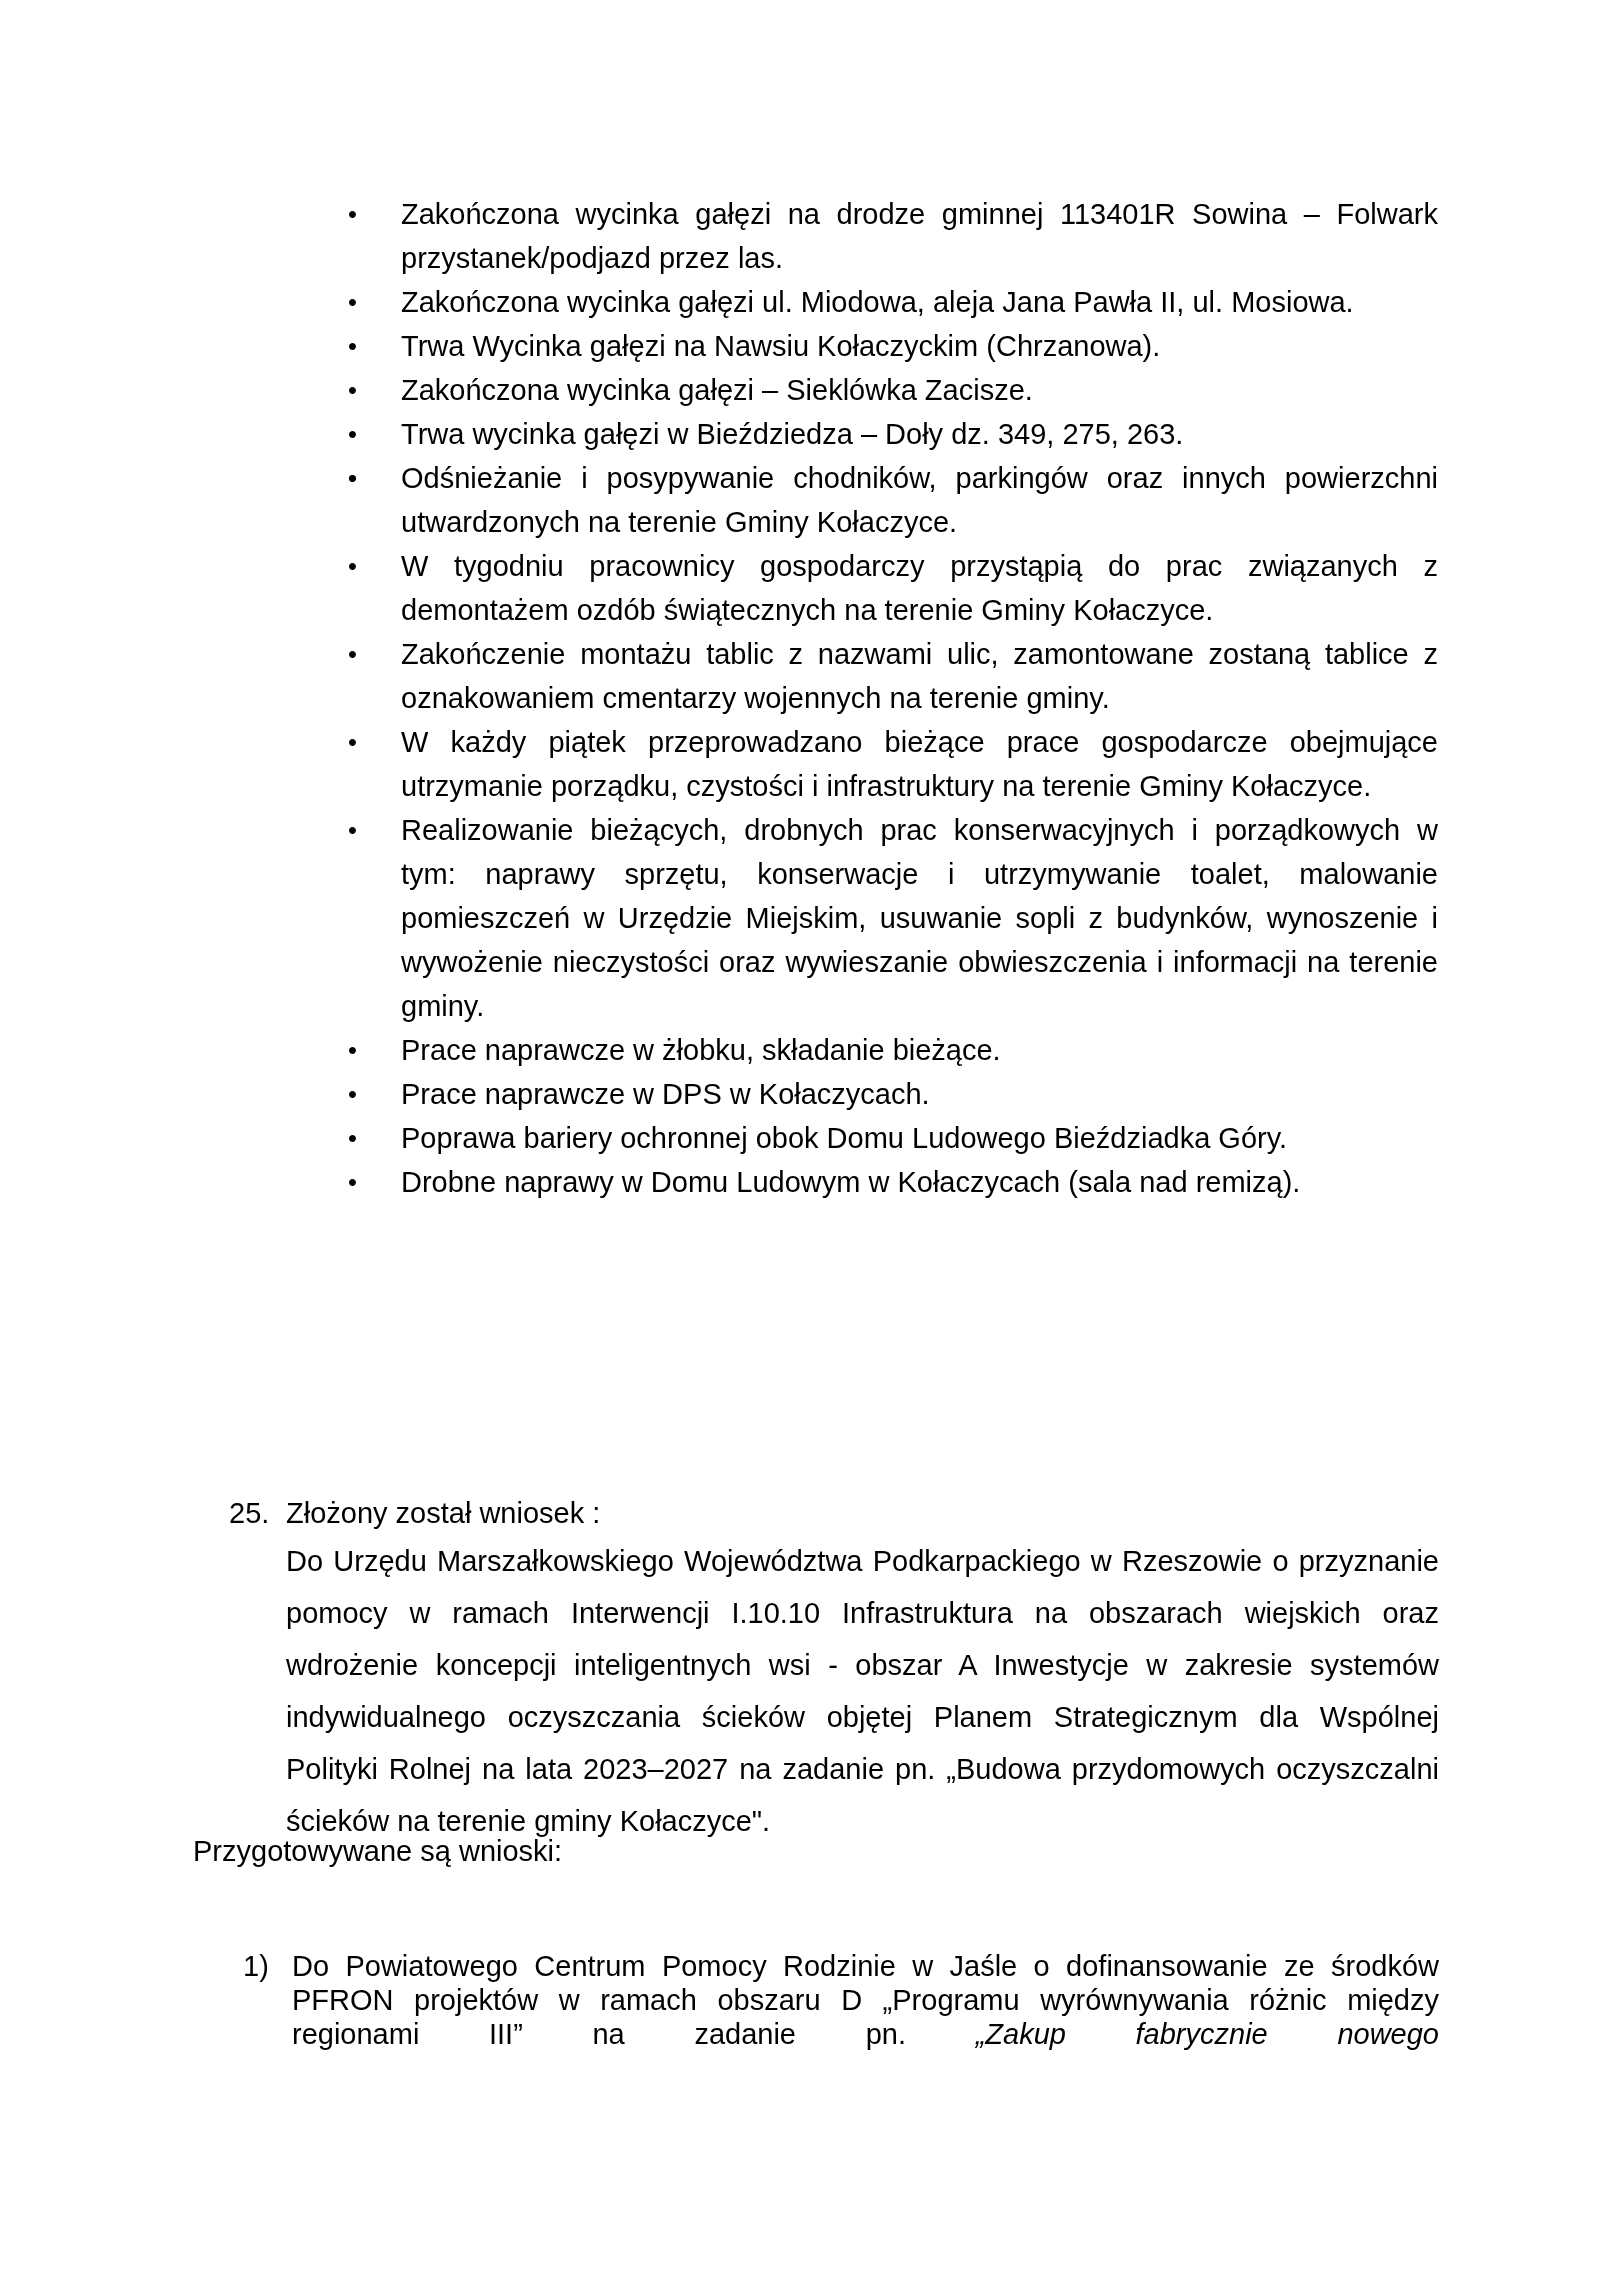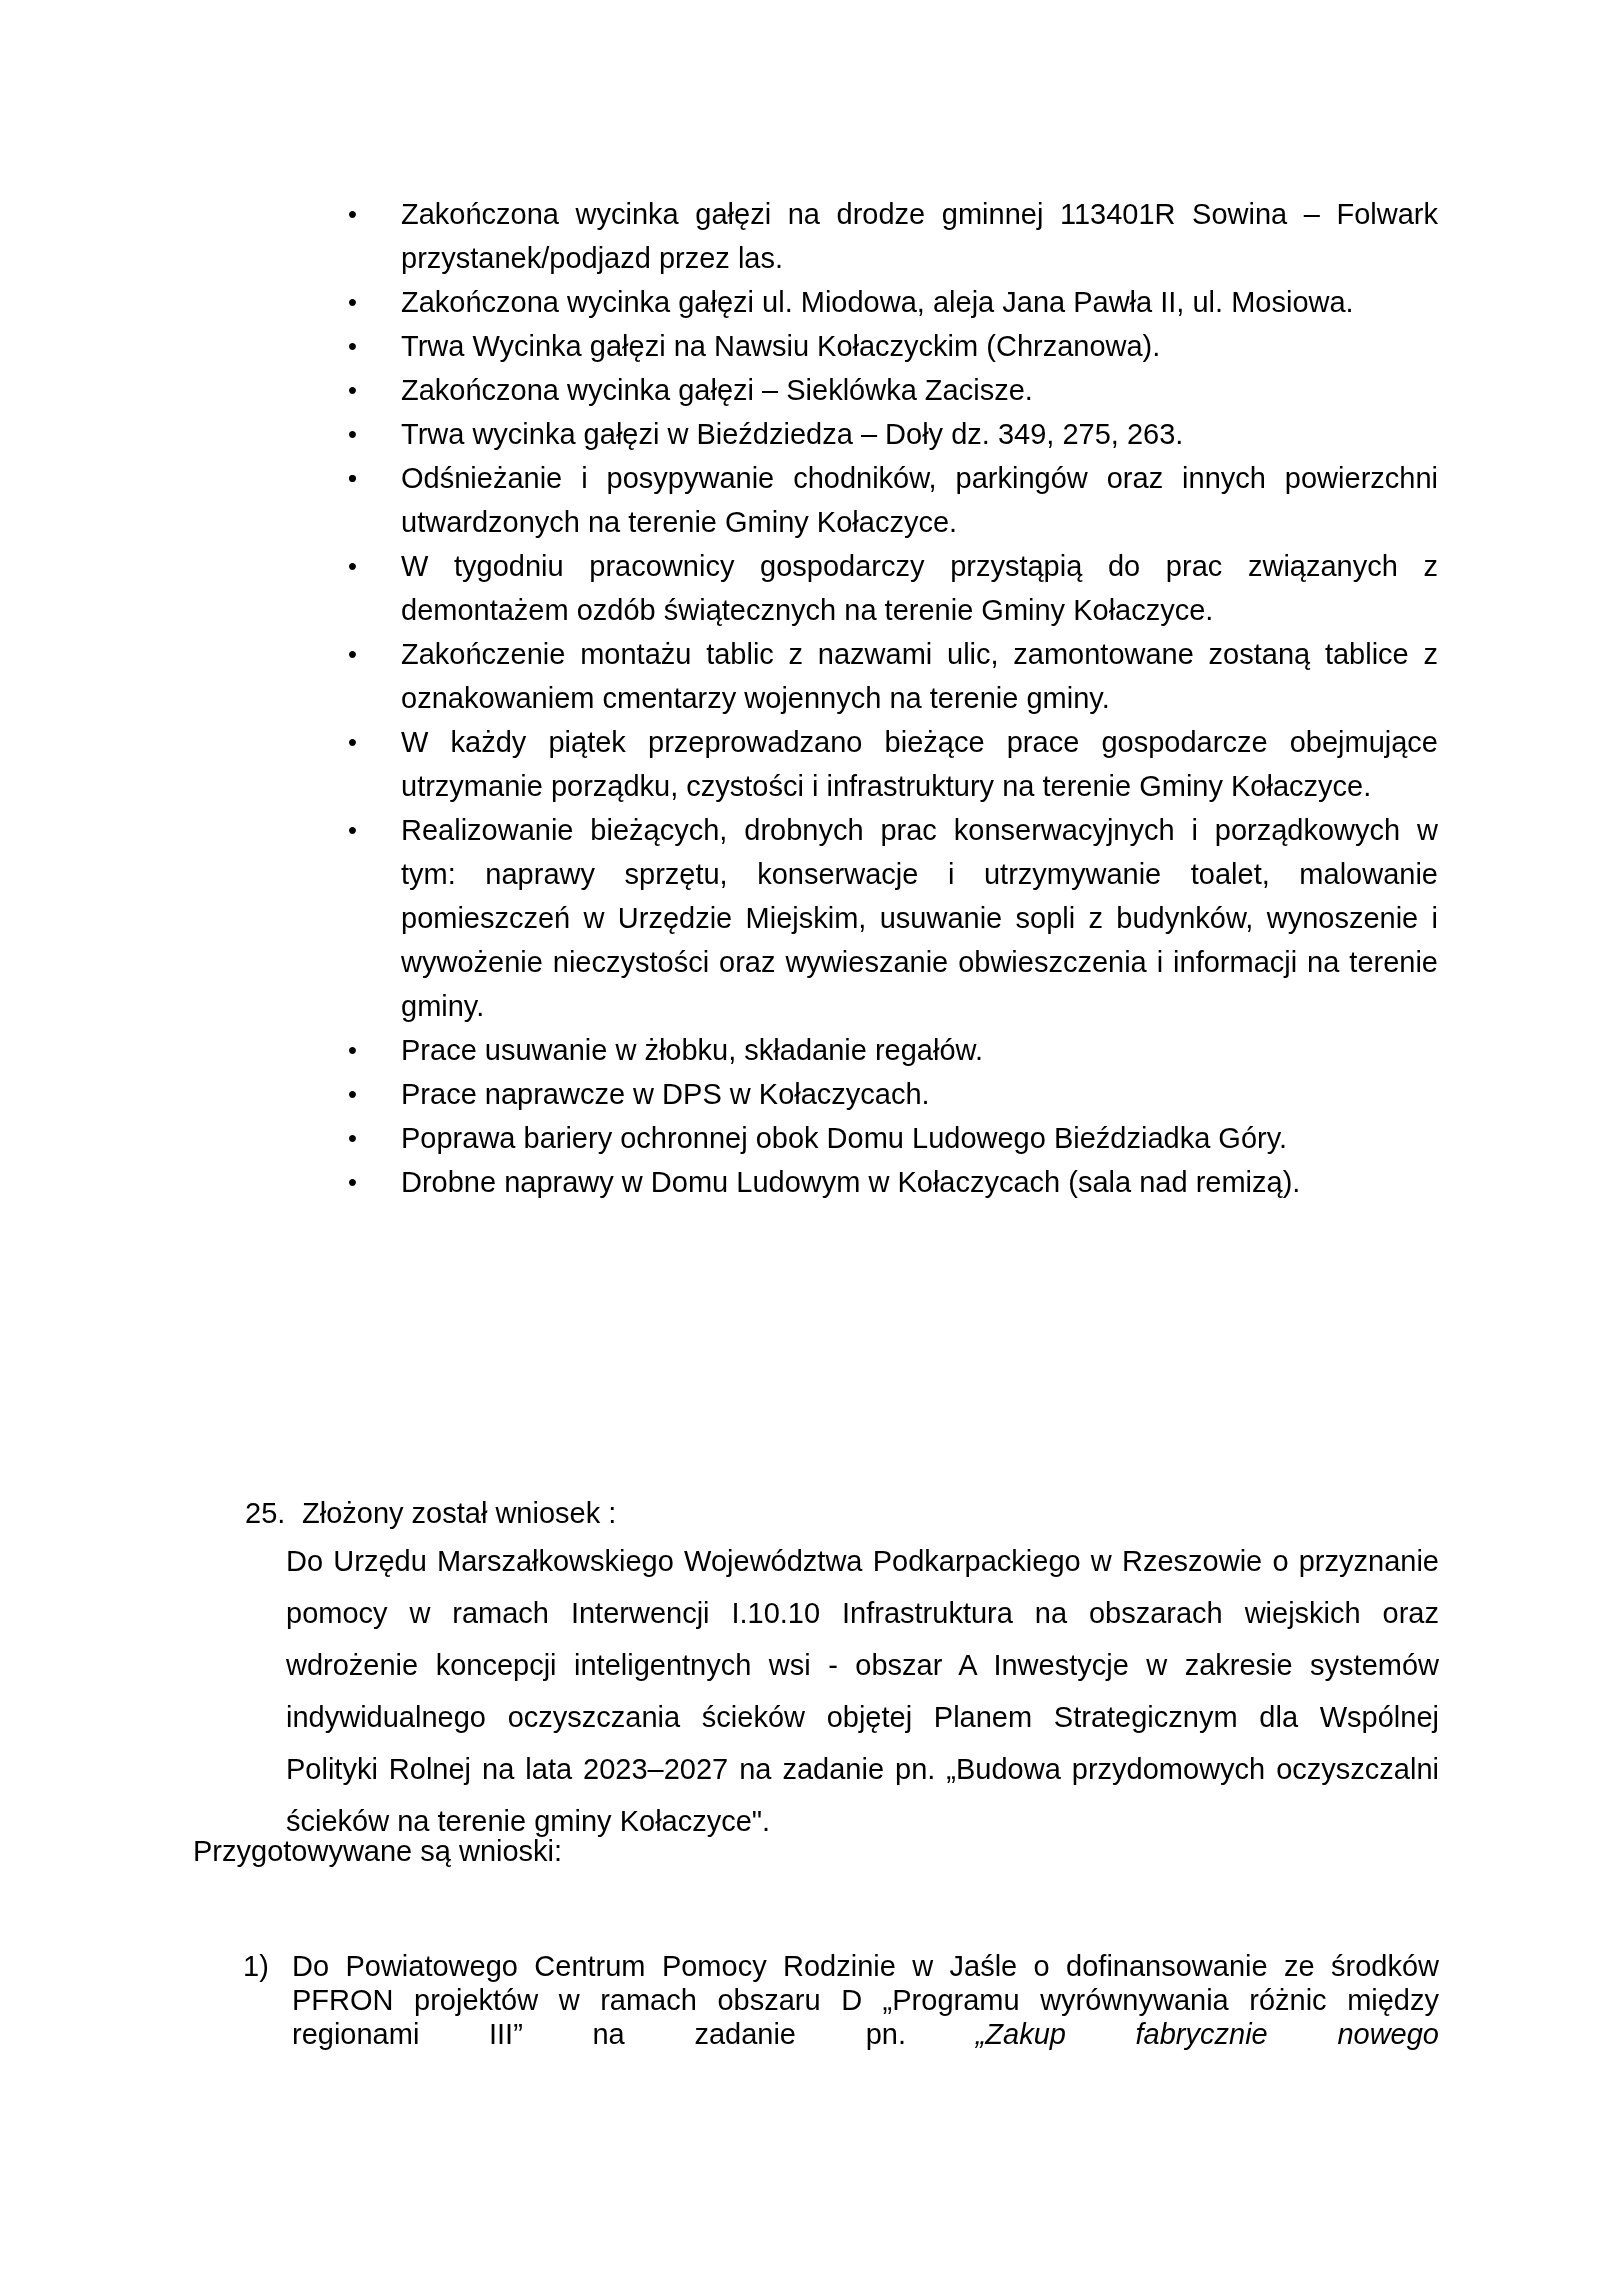--- a/index.html
+++ b/index.html
@@ -39,21 +39,21 @@
     }
 
     
     .sec25 {
       position: absolute;
       left: 229px;
       top: 1491px;
       width: 1210px;
     }
     .sec25 .head { line-height: 44px; }
-    .sec25 .num { display: inline-block; width: 57px; margin-left: 16px; }
+    .sec25 .num { display: inline-block; width: 57px; }
     .sec25 .title { font-weight: normal; }
     .sec25 .body {
       padding-left: 57px;
       line-height: 52px;
       text-align: justify;
     }
 
     .prep-head {
       position: absolute;
       left: 193px;
@@ -92,21 +92,21 @@
     <li><span class="bullet">•</span><span>Zakończona wycinka gałęzi ul. Miodowa, aleja Jana Pawła II, ul. Mosiowa.</span></li>
     <li><span class="bullet">•</span><span>Trwa Wycinka gałęzi na Nawsiu Kołaczyckim (Chrzanowa).</span></li>
     <li><span class="bullet">•</span><span>Zakończona wycinka gałęzi – Sieklówka Zacisze.</span></li>
     <li><span class="bullet">•</span><span>Trwa wycinka gałęzi w Bieździedza – Doły dz. 349, 275, 263.</span></li>
     <li><span class="bullet">•</span></li>
     <li><span class="bullet">•</span><span>Odśnieżanie i posypywanie chodników, parkingów oraz innych powierzchni utwardzonych na terenie Gminy Kołaczyce.</span></li>
     <li><span class="bullet">•</span><span>W tygodniu pracownicy gospodarczy przystąpią do prac związanych z demontażem ozdób świątecznych na terenie Gminy Kołaczyce.</span></li>
     <li><span class="bullet">•</span><span>Zakończenie montażu tablic z nazwami ulic, zamontowane zostaną tablice z oznakowaniem cmentarzy wojennych na terenie gminy.</span></li>
     <li><span class="bullet">•</span><span>W każdy piątek przeprowadzano bieżące prace gospodarcze obejmujące utrzymanie porządku, czystości i infrastruktury na terenie Gminy Kołaczyce.</span></li>
     <li><span class="bullet">•</span><span>Realizowanie bieżących, drobnych prac konserwacyjnych i porządkowych w tym: naprawy sprzętu, konserwacje i utrzymywanie toalet, malowanie pomieszczeń w Urzędzie Miejskim, usuwanie sopli z budynków, wynoszenie i wywożenie nieczystości oraz wywieszanie obwieszczenia i informacji na terenie gminy.</span></li>
-    <li><span class="bullet">•</span><span>Prace usuwanie w żłobku, składanie regałów.</span></li>
+    <li><span class="bullet">•</span><span>Prace naprawcze w żłobku, składanie bieżące.</span></li>
     <li><span class="bullet">•</span><span>Prace naprawcze w DPS w Kołaczycach.</span></li>
     <li><span class="bullet">•</span><span>Poprawa bariery ochronnej obok Domu Ludowego Bieździadka Góry.</span></li>
     <li><span class="bullet">•</span><span>Drobne naprawy w Domu Ludowym w Kołaczycach (sala nad remizą).</span></li>
   </ul>
 
   <div class="sec25">
     <div class="head">
       <span class="num">25.</span><span class="title">Złożony został wniosek :</span>
     </div>
     <div class="body">Do Urzędu Marszałkowskiego Województwa Podkarpackiego w Rzeszowie o przyznanie pomocy w ramach Interwencji I.10.10 Infrastruktura na obszarach wiejskich oraz wdrożenie koncepcji inteligentnych wsi - obszar A Inwestycje w zakresie systemów indywidualnego oczyszczania ścieków objętej Planem Strategicznym dla Wspólnej Polityki Rolnej na lata 2023–2027 na zadanie pn. „Budowa przydomowych oczyszczalni ścieków na terenie gminy Kołaczyce".</div>

